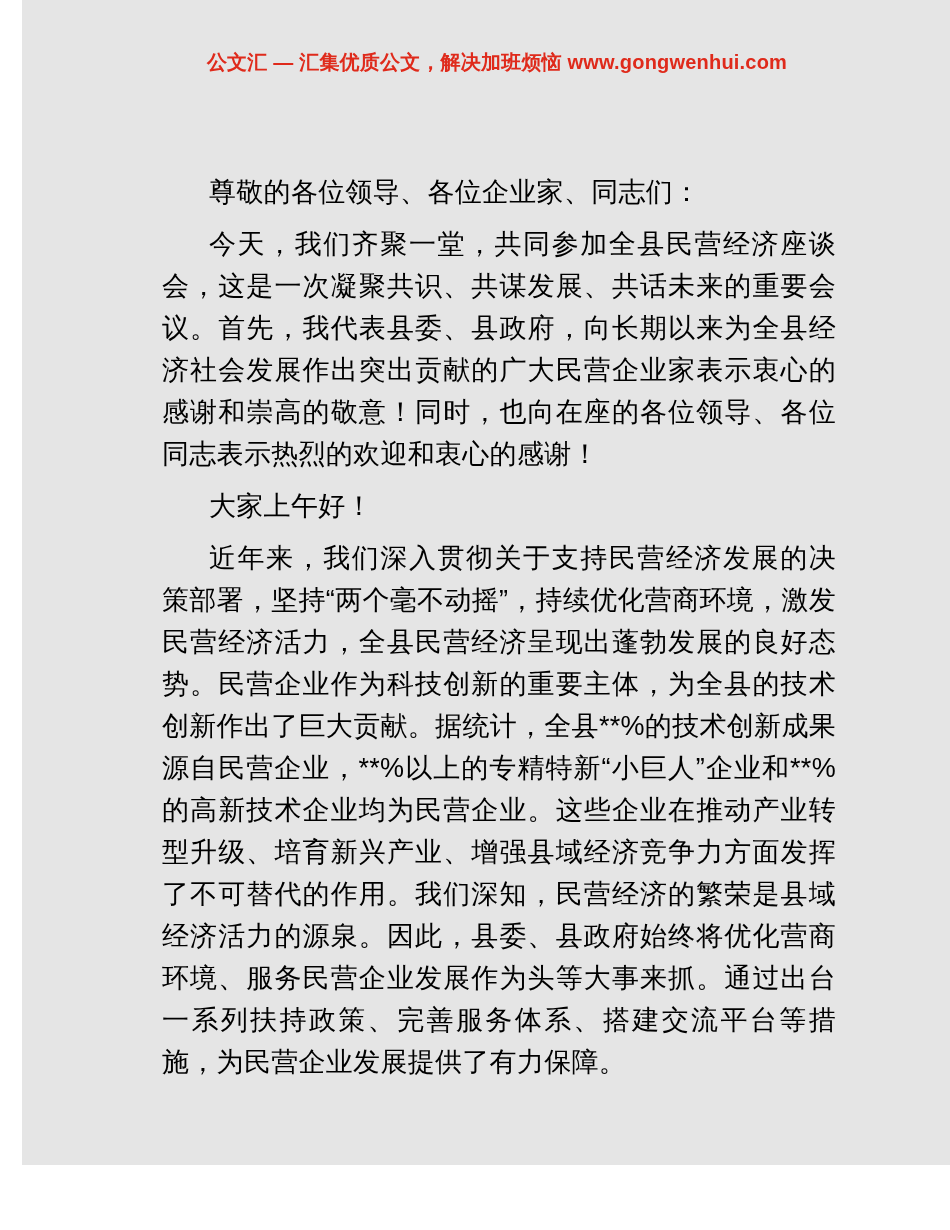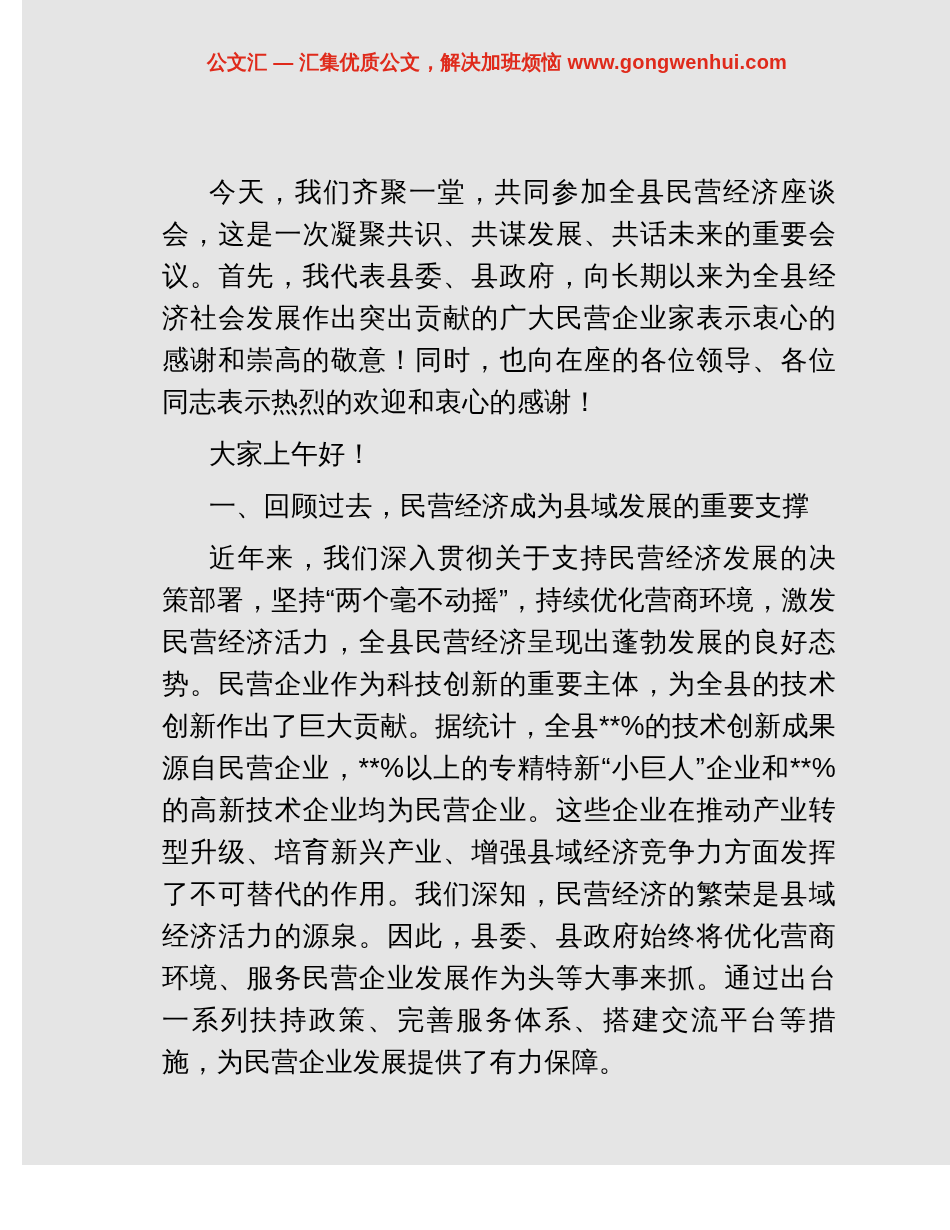--- a/index.html
+++ b/index.html
@@ -76,24 +76,24 @@
 </head>
 <body>
 
 <div class="page">
 
   <div class="watermark-header">公文汇 — 汇集优质公文，解决加班烦恼 www.gongwenhui.com</div>
 
 
   <div class="body-area">
 
+    <p class="para tight">尊敬的各位领导、各位企业家、同志们：</p>
 
     <p class="para">今天，我们齐聚一堂，共同参加全县民营经济座谈会，这是一次凝聚共识、共谋发展、共话未来的重要会议。首先，我代表县委、县政府，向长期以来为全县经济社会发展作出突出贡献的广大民营企业家表示衷心的感谢和崇高的敬意！同时，也向在座的各位领导、各位同志表示热烈的欢迎和衷心的感谢！</p>
 
     <p class="para tight">大家上午好！</p>
 
-    <p class="section-heading">一、回顾过去，民营经济成为县域发展的重要支撑</p>
 
     <p class="para">近年来，我们深入贯彻关于支持民营经济发展的决策部署，坚持“两个毫不动摇”，持续优化营商环境，激发民营经济活力，全县民营经济呈现出蓬勃发展的良好态势。民营企业作为科技创新的重要主体，为全县的技术创新作出了巨大贡献。据统计，全县**%的技术创新成果源自民营企业，**%以上的专精特新“小巨人”企业和**%的高新技术企业均为民营企业。这些企业在推动产业转型升级、培育新兴产业、增强县域经济竞争力方面发挥了不可替代的作用。我们深知，民营经济的繁荣是县域经济活力的源泉。因此，县委、县政府始终将优化营商环境、服务民营企业发展作为头等大事来抓。通过出台一系列扶持政策、完善服务体系、搭建交流平台等措施，为民营企业发展提供了有力保障。</p>
 
   </div>
 
 </div>
 
 </body></html>

